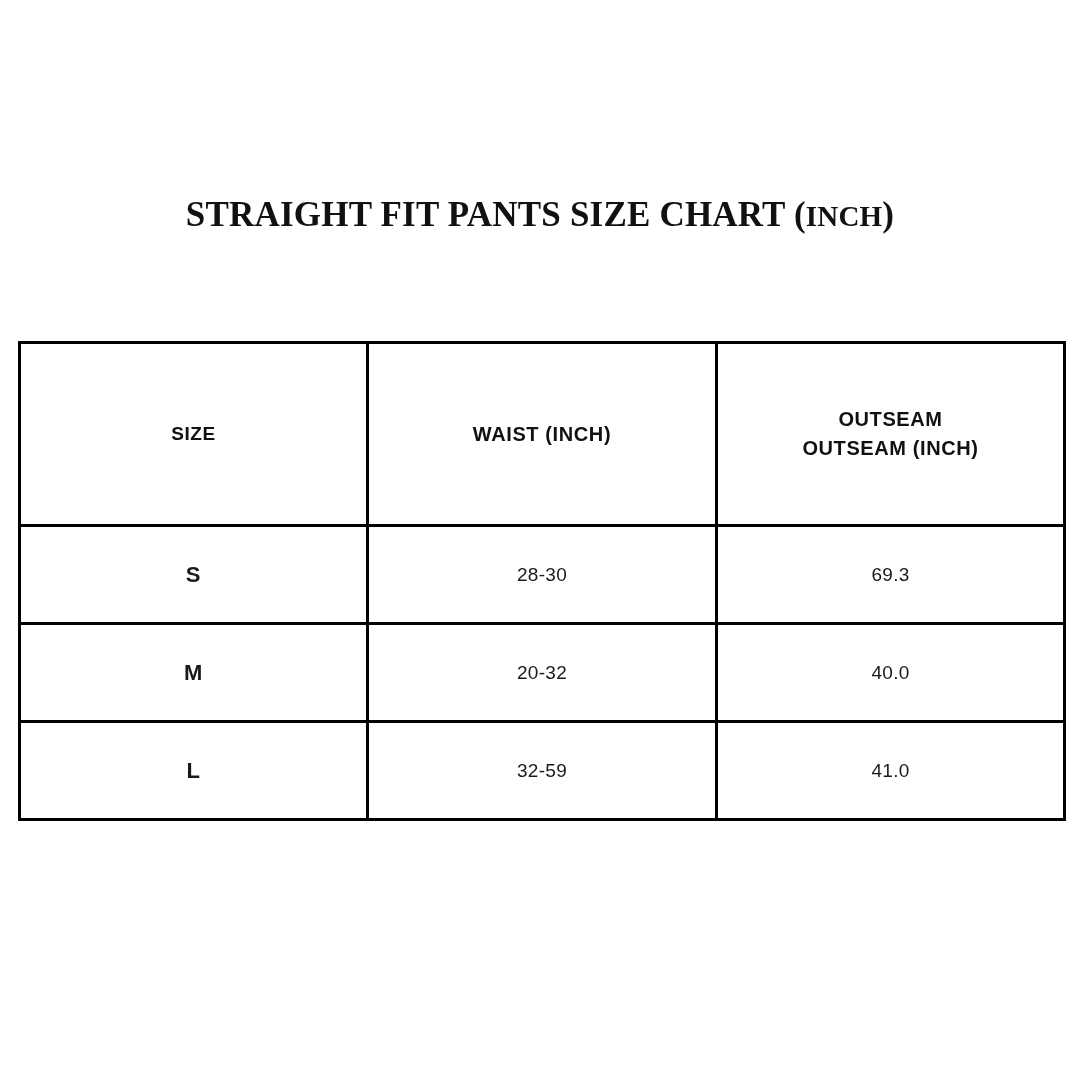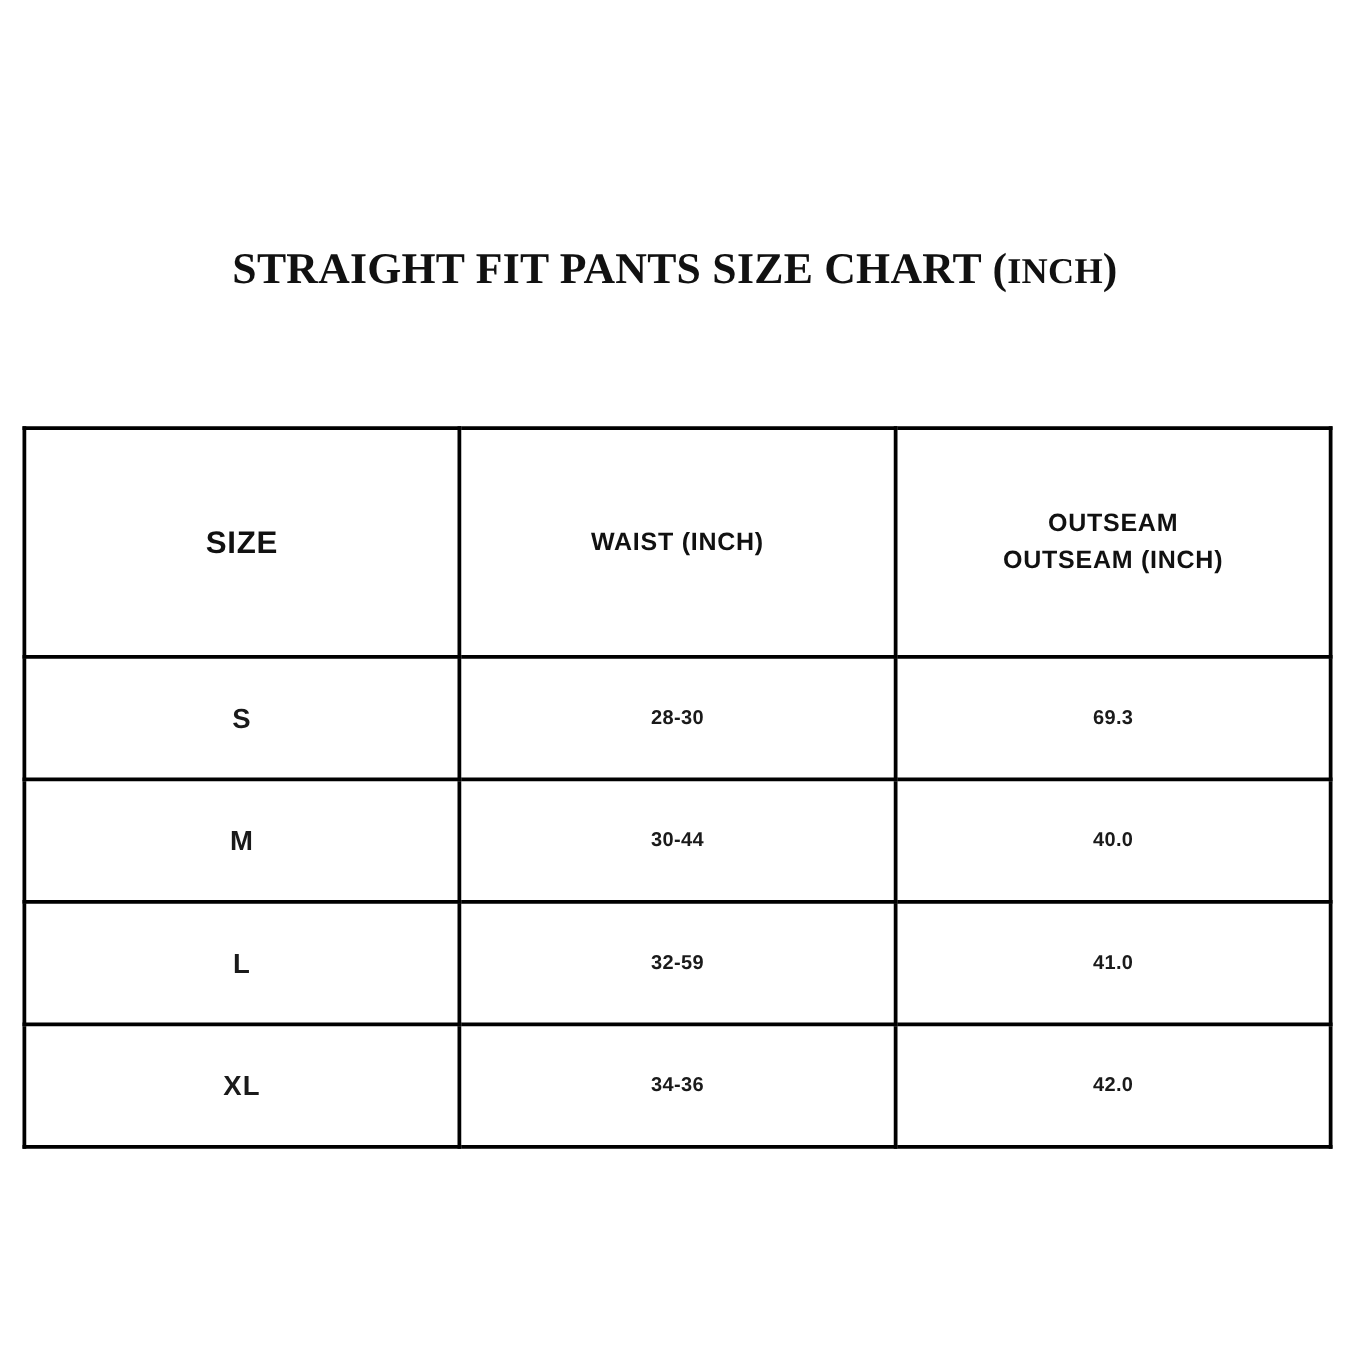--- a/index.html
+++ b/index.html
@@ -56,26 +56,26 @@
 
   .size-table thead th {
     height: 180px;
     font-size: 20px;
     font-weight: bold;
     letter-spacing: 0.6px;
     line-height: 1.45;
     color: #111111;
   }
   .size-table thead th.head-size {
-    font-size: 25px;
+    font-size: 19px;
   }
   .size-table tbody td {
     height: 95px;
-    font-size: 16px;
-    font-weight: bold;
+    font-size: 19px;
+    font-weight: normal;
     color: #1a1a1a;
     letter-spacing: 0.3px;
   }
   .size-table tbody td.size-cell {
     font-weight: bold;
     font-size: 22px;
     letter-spacing: 0.8px;
   }
 </style>
 </head>
@@ -104,29 +104,24 @@
       </tr>
     </thead>
     <tbody>
       <tr>
         <td class="size-cell">S</td>
         <td>28-30</td>
         <td>69.3</td>
       </tr>
       <tr>
         <td class="size-cell">M</td>
-        <td>30-44</td>
+        <td>20-32</td>
         <td>40.0</td>
       </tr>
       <tr>
         <td class="size-cell">L</td>
         <td>32-59</td>
         <td>41.0</td>
       </tr>
-      <tr>
-        <td class="size-cell">XL</td>
-        <td>34-36</td>
-        <td>42.0</td>
-      </tr>
     </tbody>
   </table>
 
 </div>
 
 </body></html>

